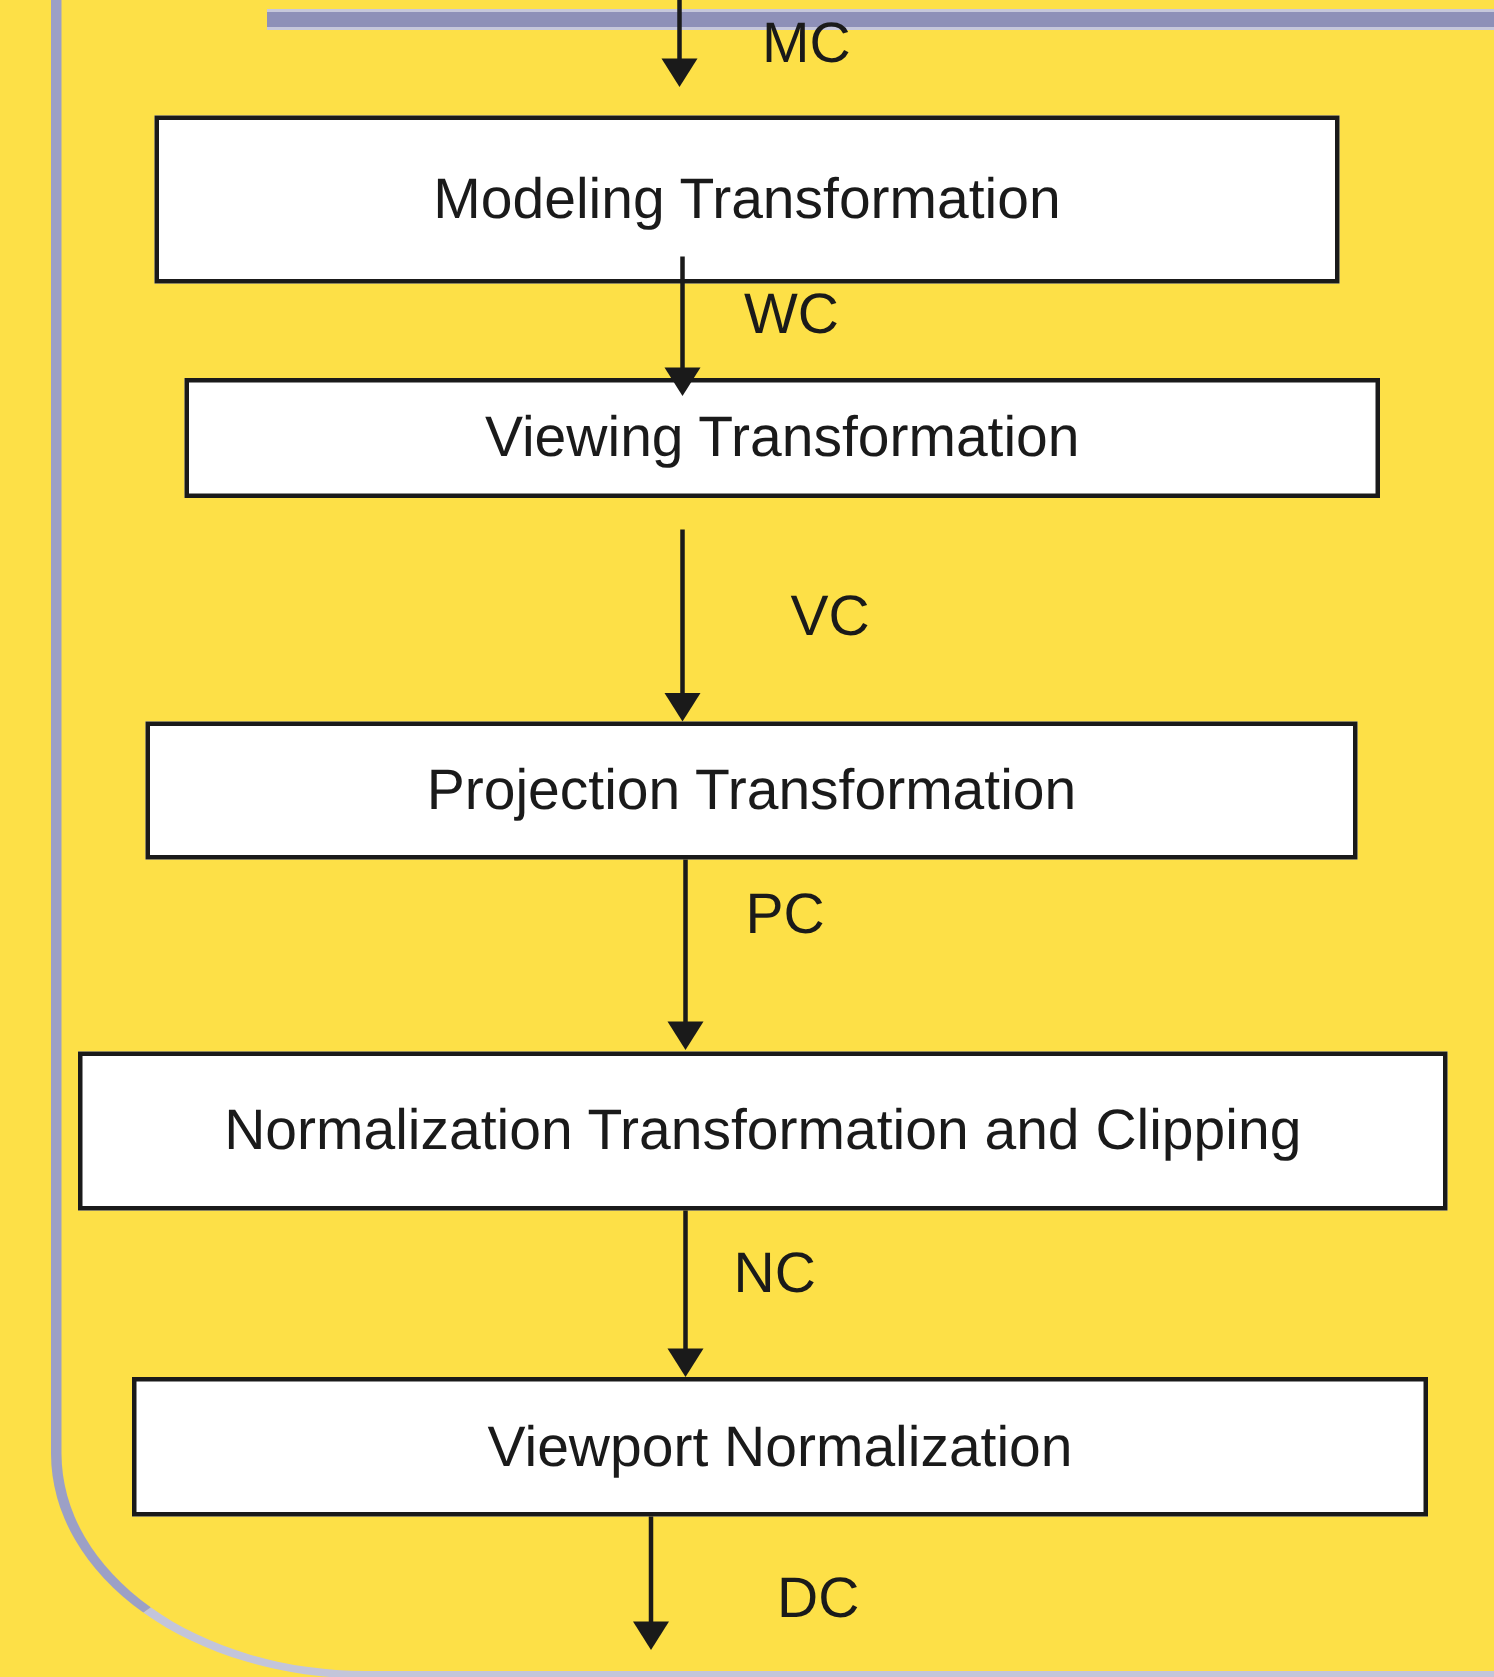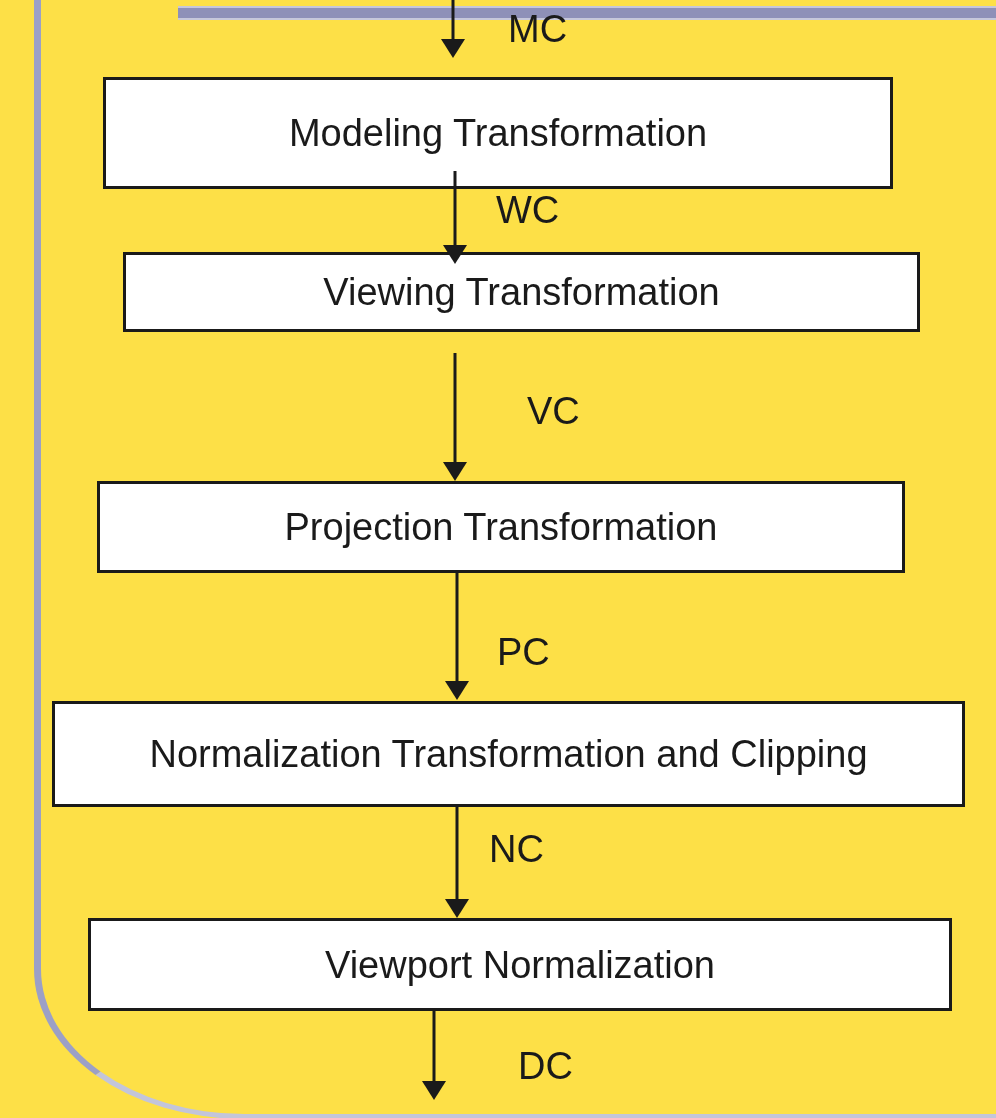--- a/index.html
+++ b/index.html
@@ -64,21 +64,21 @@
   
   .edge-label {
     position: absolute;
     font-size: 38px;
     line-height: 1;
     z-index: 3;
   }
   .l0 { left: 508px; top: 10px; }
   .l1 { left: 496px; top: 191px; }
   .l2 { left: 527px; top: 392px; }
-  .l3 { left: 497px; top: 633px; }
+  .l3 { left: 497px; top: 591px; }
   .l4 { left: 489px; top: 830px; }
   .l5 { left: 494px; top: 1047px; margin-left: 24px; }
 
   
   .arrow {
     position: absolute;
     width: 26px;
     z-index: 3;
   }
   .arrow .shaft {

